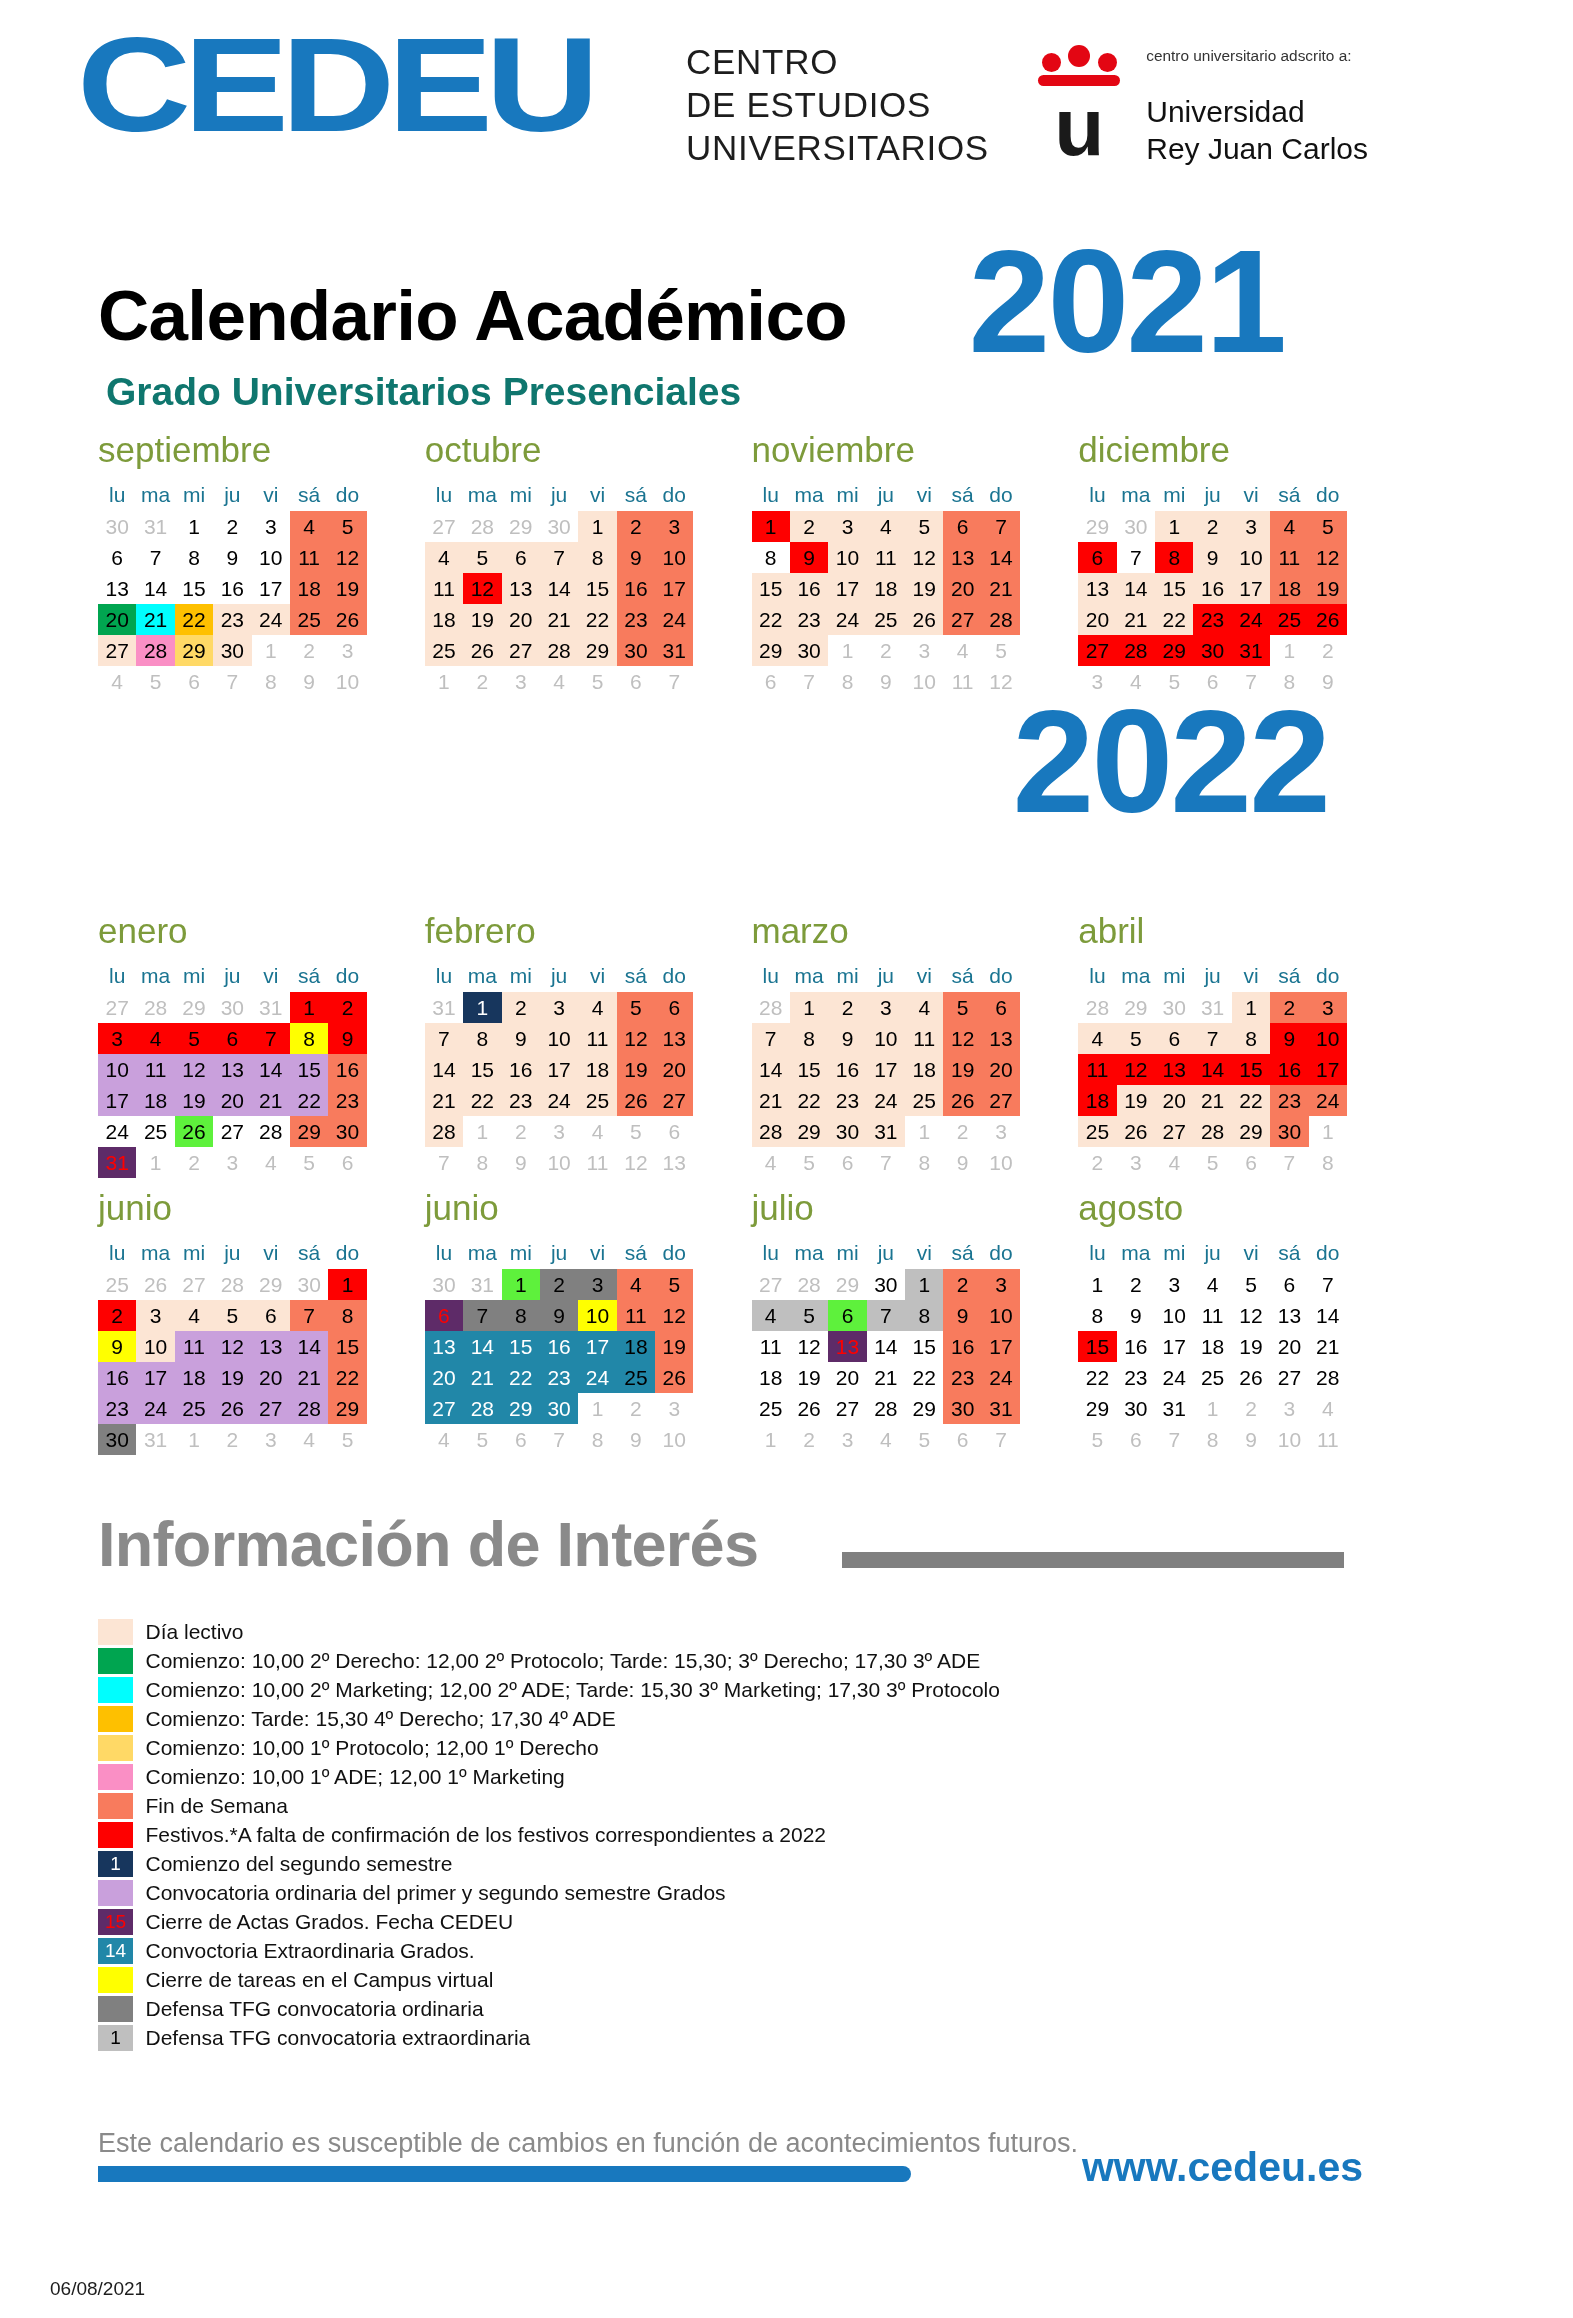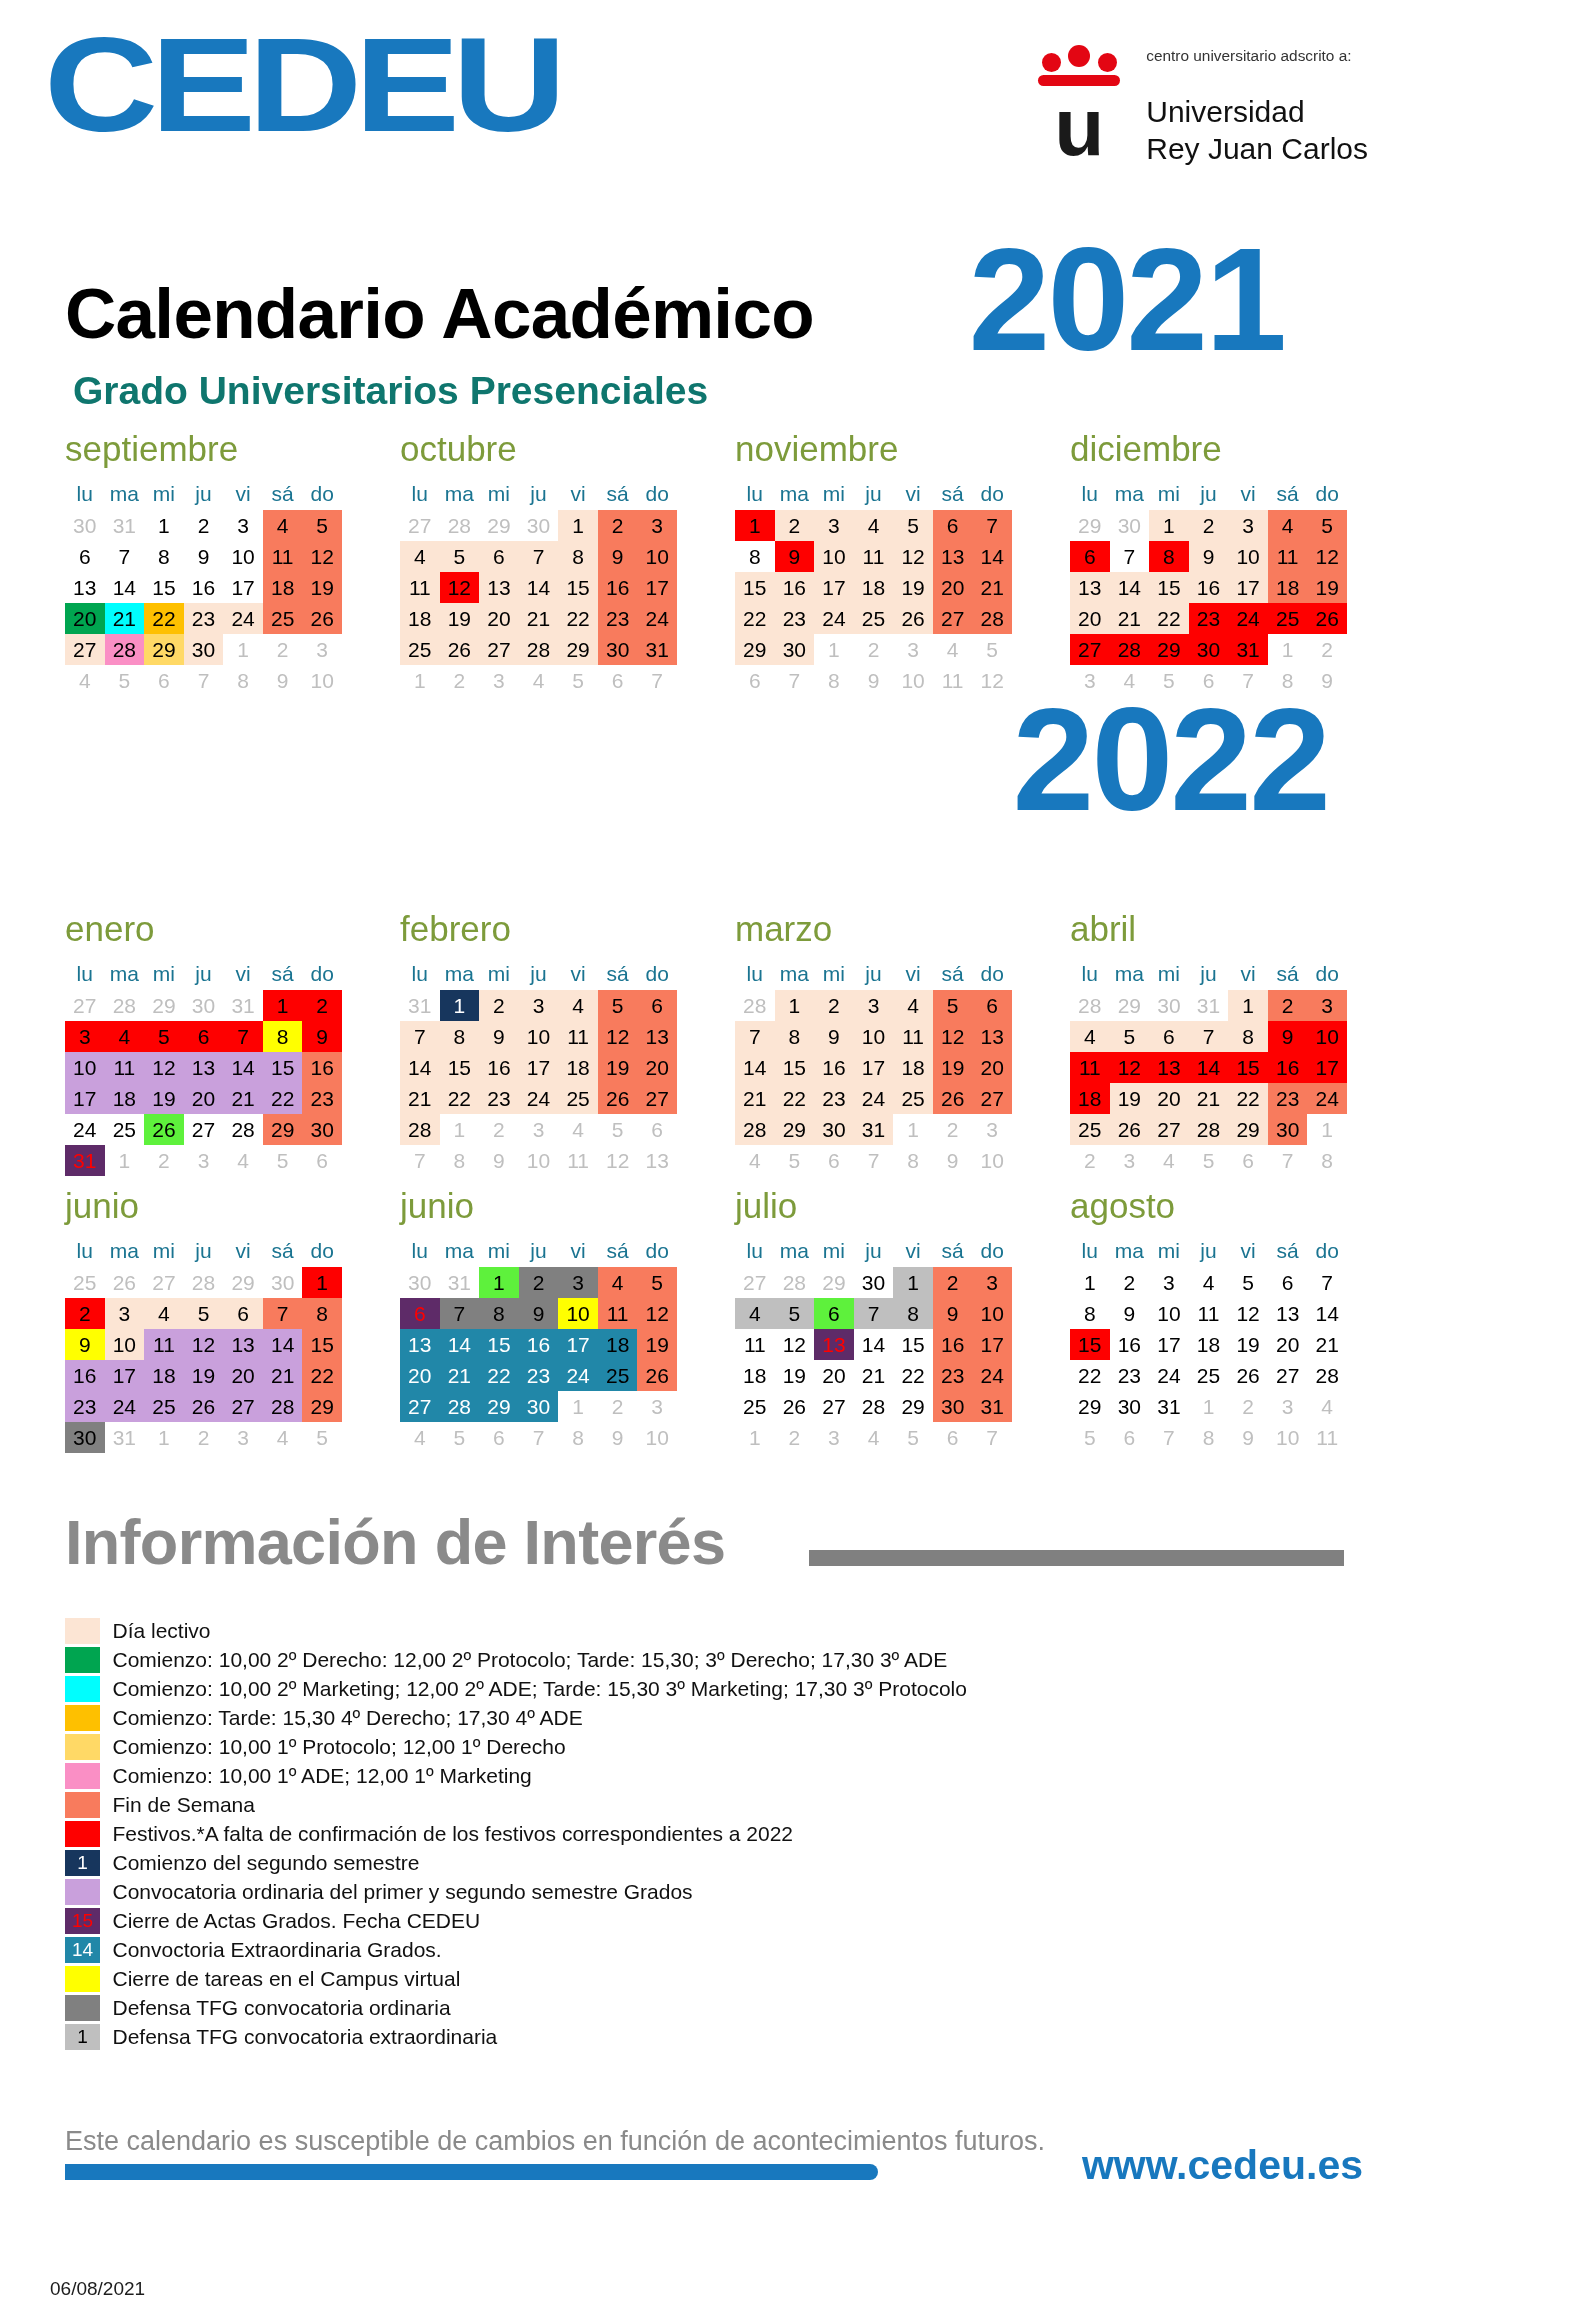--- a/index.html
+++ b/index.html
@@ -1,17 +1,17 @@
 <!DOCTYPE html>
 <html style="font-size:11.8px"><head>
 <meta charset="utf-8">
 <style>
   * { margin:0; padding:0; box-sizing:border-box; }
   body { background:#ffffff; font-family:"Liberation Sans", sans-serif; }
-  .page { position:relative; width:1412px; height:2319px; background:#fff; overflow:hidden; }
+  .page { position:relative; width:1412px; height:2319px; background:#fff; overflow:hidden;padding-left:33px; }
 
   
   .header { display:flex; align-items:flex-start; padding:20.6px 44px 0 44px; }
   .cedeu-logo { color:#1878BE; font-size:134px; font-weight:900; line-height:0.95;
                 letter-spacing:-6.6px; transform:scaleX(1.18); transform-origin:left center; }
   .centro-text { margin-left:173px; margin-top:19px; font-size:35px; line-height:1.23;
                  color:#1d1d1d; font-weight:500; letter-spacing:0.7px; }
   .urjc { margin-left:auto; display:flex; margin-top:22px; }
   .urjc-mark { width:96px; display:flex; flex-direction:column; align-items:center; }
   .crown-dots { display:flex; align-items:flex-end; gap:7.3px; height:29px; }
@@ -63,20 +63,23 @@
 
   .gen-date { position:absolute; left:50px; bottom:19px; font-size:19px; color:#1d1d1d; }
 </style>
 </head>
 <body>
 
 <div class="page">
 
   <div class="header">
     <div class="cedeu-logo">CEDEU</div>
+    <div class="centro-text" style="white-space:pre-line">CENTRO
+DE ESTUDIOS
+UNIVERSITARIOS</div>
     <div class="urjc">
       <div class="urjc-mark">
         <div class="crown-dots">
             <i></i>
             <i class="mid"></i>
             <i></i>
           </div>
         <div class="crown-bar"></div>
         <div class="u-glyph">u</div>
       </div>

